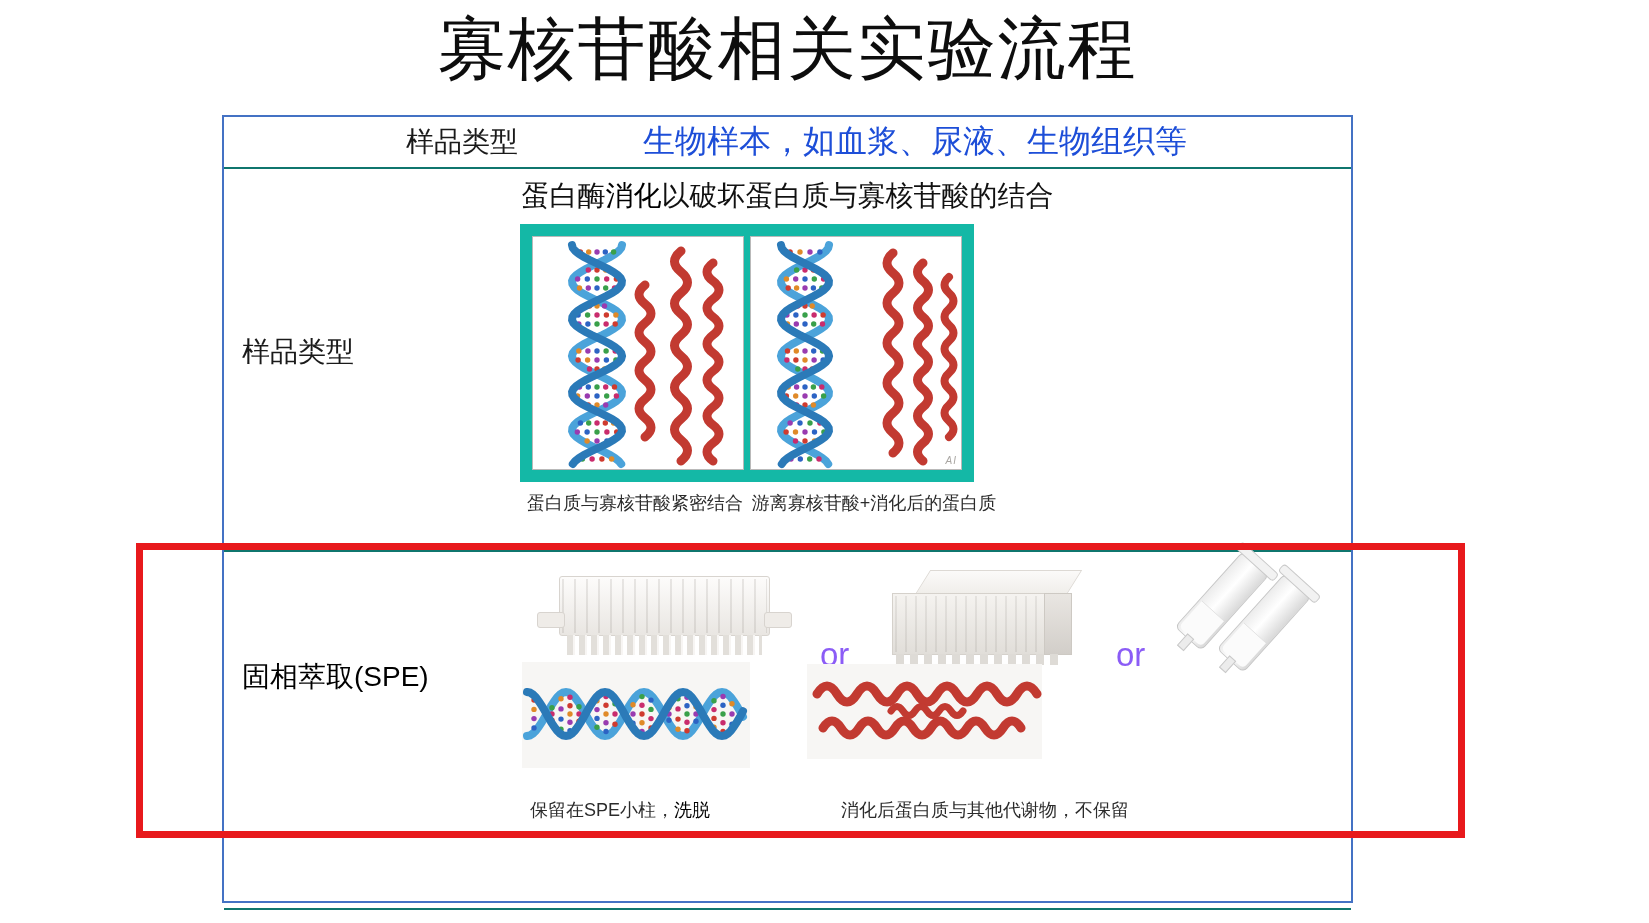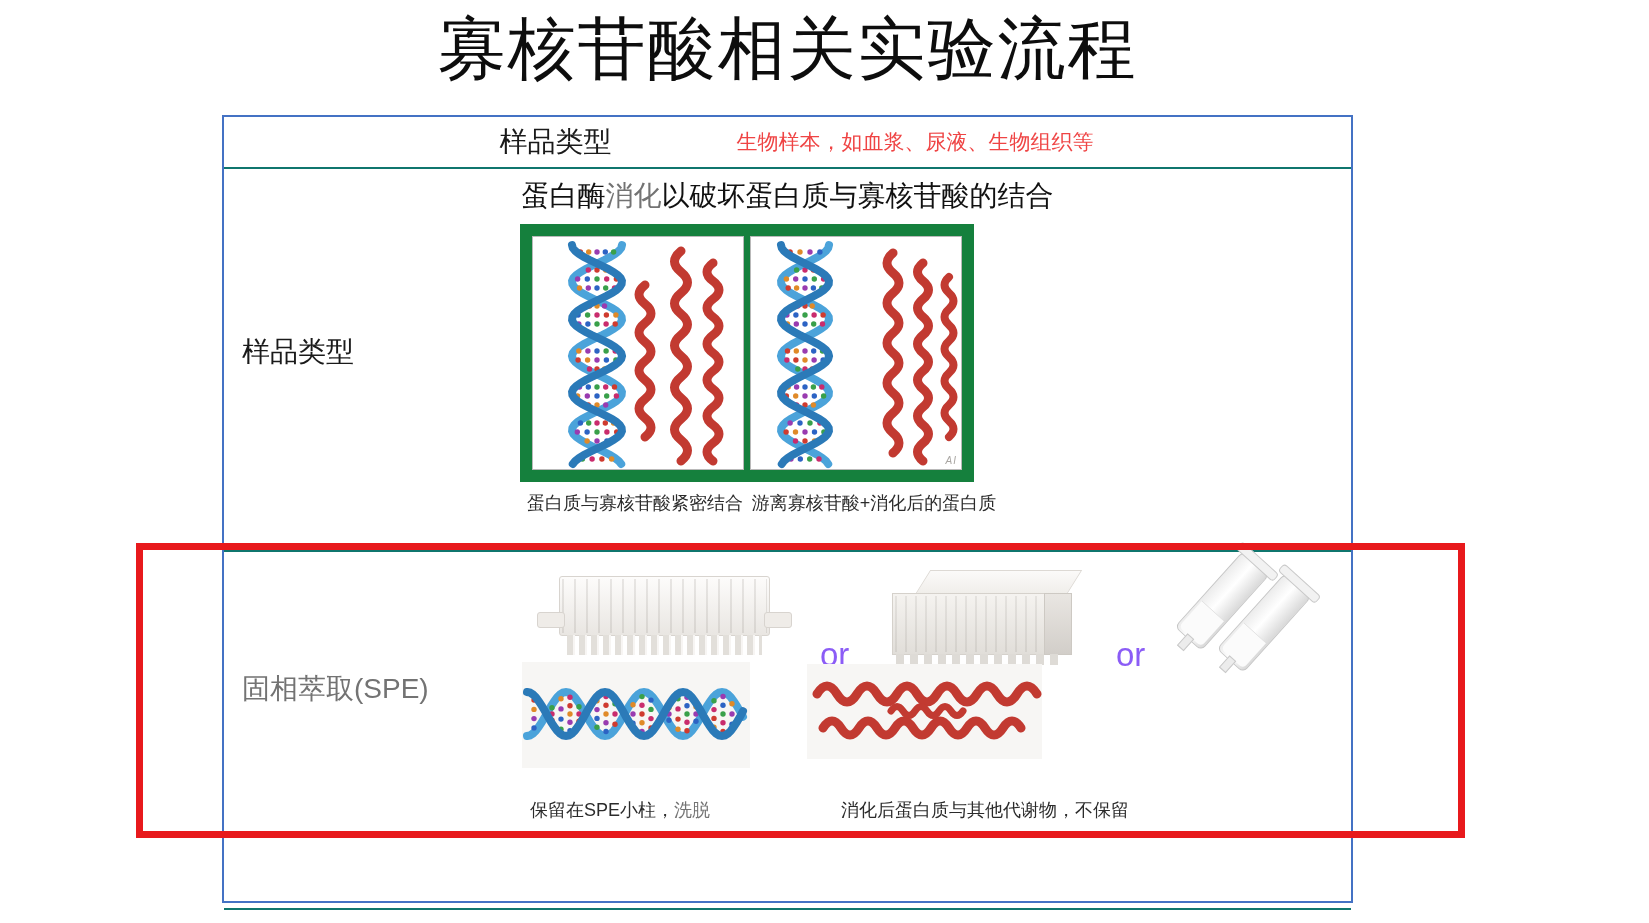--- a/index.html
+++ b/index.html
@@ -11,25 +11,25 @@
   
   #tbl{left:222px;top:115px;width:1131px;height:788px;border:2px solid #4472C4;box-sizing:border-box;background:#fff;}
   .trow{position:relative;width:100%;box-sizing:border-box;}
   .trow.bline{border-bottom:2px solid #0f766e;justify-content:center;}
   #r1{height:52px;display:flex;align-items:center;}
   #r2{height:383px;}
   #r3{height:358px;}
   #r4{height:58px;display:flex;align-items:center;}
   .rlabel{font-size:28px;color:#1a1a1a;white-space:nowrap;}
   #r1 .rlabel,#r4 .rlabel{padding-left:18px;width:237px;flex:0 0 237px;}
-  .rvalue{font-size:21px;color:#ef4444;white-space:nowrap;}
-  .green{color:#737373;margin-top:12px;}
+  .rvalue{font-size:32px;color:#1d4ed8;white-space:nowrap;}
+  .green{color:#000000;}
   
   #r2-heading{top:8px;left:0;width:100%;text-align:center;font-size:28px;}
-  #panels-wrap{left:296px;top:55px;width:454px;height:258px;background:#15803d;display:flex;gap:6px;
+  #panels-wrap{left:296px;top:55px;width:454px;height:258px;background:#14b8a6;display:flex;gap:6px;
                align-items:center;justify-content:center;box-sizing:border-box;padding:12px;}
   .panel{position:relative;width:212px;height:234px;background:#fff;border:1px solid #b9b9b9;box-sizing:border-box;overflow:hidden;}
   .panel svg{position:absolute;left:0;top:0;}
   .watermark{position:absolute;right:4px;bottom:3px;font-size:10px;color:#a9a6a2;font-style:italic;letter-spacing:1px;}
   .cap{position:absolute;font-size:18px;color:#2b2b2b;text-align:center;white-space:nowrap;}
   #cap-bound{left:261px;top:322px;width:300px;}
   #cap-free{left:500px;top:322px;width:300px;}
   #r2-label{left:18px;top:164px;}
   
   #r3-label{left:18px;top:106px;}

